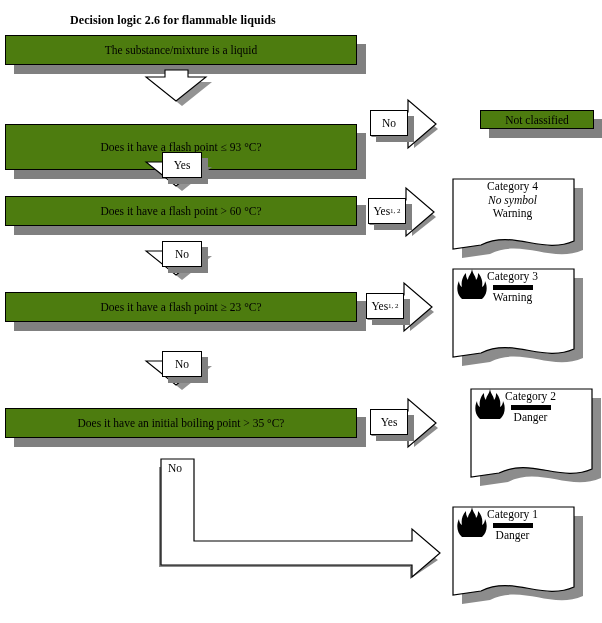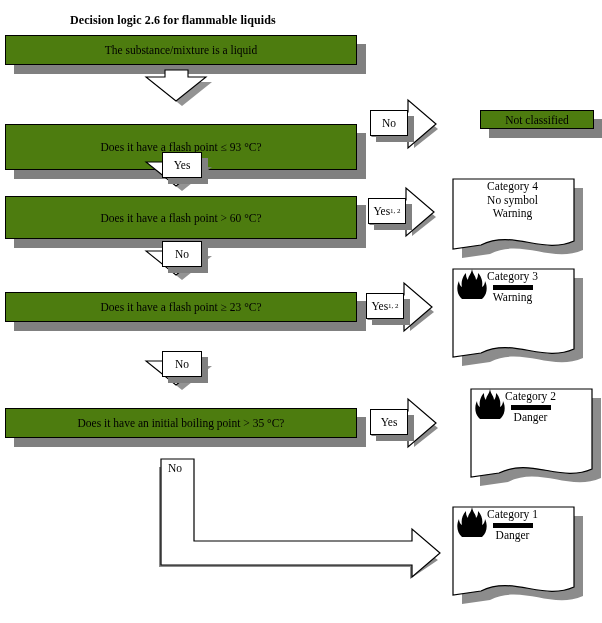--- a/index.html
+++ b/index.html
@@ -32,21 +32,21 @@
   .shadow-rect .bx span{font-size:11.5px;white-space:nowrap;}
 
   
   .doc-box{position:absolute;width:121px;height:78px;}
   .doc-box svg{position:absolute;left:0;top:0;overflow:visible;}
   .doc-txt{
     position:absolute;left:0;top:0;width:121px;
     text-align:center;font-size:11.5px;line-height:13.5px;
     padding-top:2px;box-sizing:border-box;
   }
-  .doc-txt .ital{}
+  .doc-txt .ital{font-style:italic;}
   .flame-wrap{display:flex;flex-direction:column;align-items:center;margin-top:1px;}
   .flame-bar{width:40px;height:5px;background:#000;margin-top:0px;}
 
   
   .down-arrow{position:absolute;width:84px;height:44px;}
   .down-arrow svg{position:absolute;left:0;top:0;overflow:visible;}
   .da-label{
     position:absolute;left:22px;top:-1px;width:40px;height:26px;
   }
   .da-label .sh{position:absolute;left:6px;top:6px;width:40px;height:26px;background:#808080;}
@@ -131,21 +131,21 @@
       <path d="M25 2 L25 9 L6 9 L36 33 L66 9 L48 9 L48 2 Z" fill="#ffffff" stroke="#000" stroke-width="1.1"></path>
     </svg>
     <div class="da-label">
       <div class="sh"></div>
       <div class="bx">
         <span>Yes</span>
       </div>
     </div>
   </div>
 
-  <div class="shadow-rect" style="left:5px;top:196px;width:352px;height:43px;">
+  <div class="shadow-rect" style="left:5px;top:196px;width:352px;height:30px;">
     <div class="sh"></div>
     <div class="bx">
       <span>Does it have a flash point &gt; 60 °C?</span>
     </div>
   </div>
 
   <div class="right-arrow" style="left:366px;top:186px;">
     <svg width="78" height="54" viewBox="0 0 78 54">
       <path d="M12 22 L46 22 L46 12 L70 31 L46 50 L46 40 L12 40 Z" fill="#808080" opacity=".9"></path>
       <path d="M4 14 L40 14 L40 2 L68 26 L40 50 L40 38 L4 38 Z" fill="#ffffff" stroke="#000" stroke-width="1.2"></path>

